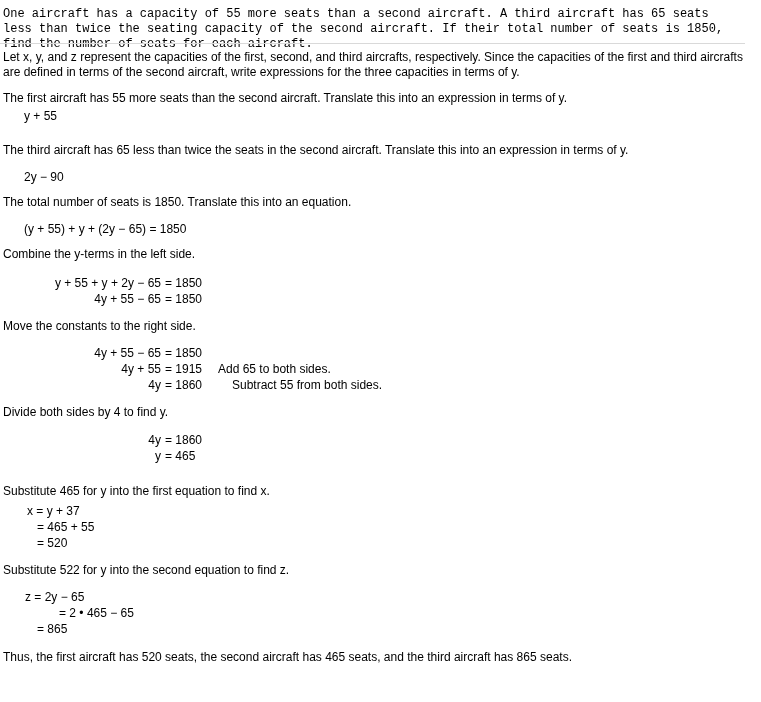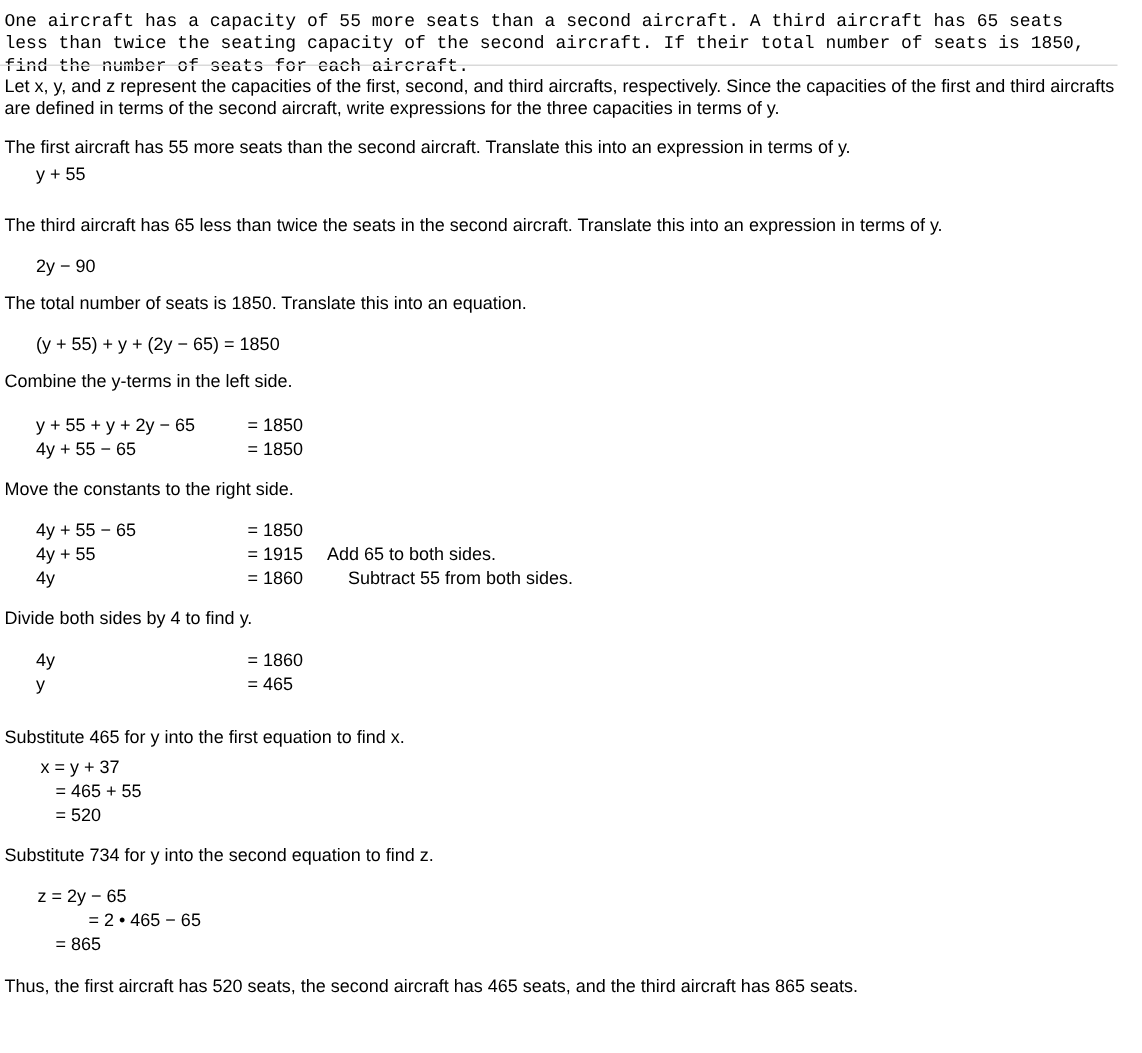--- a/index.html
+++ b/index.html
@@ -25,21 +25,21 @@
     }
     .divider {
       position: absolute;
       left: 0;
       top: 43px;
       width: 745px;
       height: 1px;
       background: #d9d9d9;
     }
     .eq { position: absolute; white-space: nowrap; line-height: 16px; }
-    .right { text-align: left; }
+    .right { text-align: right; }
   </style>
 </head>
 <body>
 
 <div class="para" style="top:7px;font-family:Liberation Mono, monospace;">One aircraft has a capacity of 55 more seats than a second aircraft. A third aircraft has 65 seats less than twice the seating capacity of the second aircraft. If their total number of seats is 1850, find the number of seats for each aircraft.</div>
 
 <div class="divider"></div>
 
 <div class="para" style="top:50px;">Let x, y, and z represent the capacities of the first, second, and third aircrafts, respectively. Since the capacities of the first and third aircrafts are defined in terms of the second aircraft, write expressions for the three capacities in terms of y.</div>
 
@@ -72,18 +72,18 @@
 <div class="eq right" style="left:24px; width:137px; top:432px;">4y</div>
 <div class="eq" style="left:165px; top:432px;">= 1860</div>
 <div class="eq right" style="left:24px; width:137px; top:448px;">y</div>
 <div class="eq" style="left:165px; top:448px;">= 465</div>
 
 <div class="para" style="top:484px;">Substitute 465 for y into the first equation to find x.</div>
 <div class="eq" style="left:27px; top:503px;">x = y + 37</div>
 <div class="eq" style="left:37px; top:519px;">= 465 + 55</div>
 <div class="eq" style="left:37px; top:535px;">= 520</div>
 
-<div class="para" style="top:563px;">Substitute 734 for y into the second equation to find z.</div>
+<div class="para" style="top:563px;">Substitute 522 for y into the second equation to find z.</div>
 <div class="eq" style="left:25px; top:589px;">z = 2y − 65</div>
 <div class="eq" style="left:37px; top:605px;margin-left:22px;">= 2 • 465 − 65</div>
 <div class="eq" style="left:37px; top:621px;">= 865</div>
 
 <div class="para" style="top:650px;">Thus, the first aircraft has 520 seats, the second aircraft has 465 seats, and the third aircraft has 865 seats.</div>
 
 </body></html>

